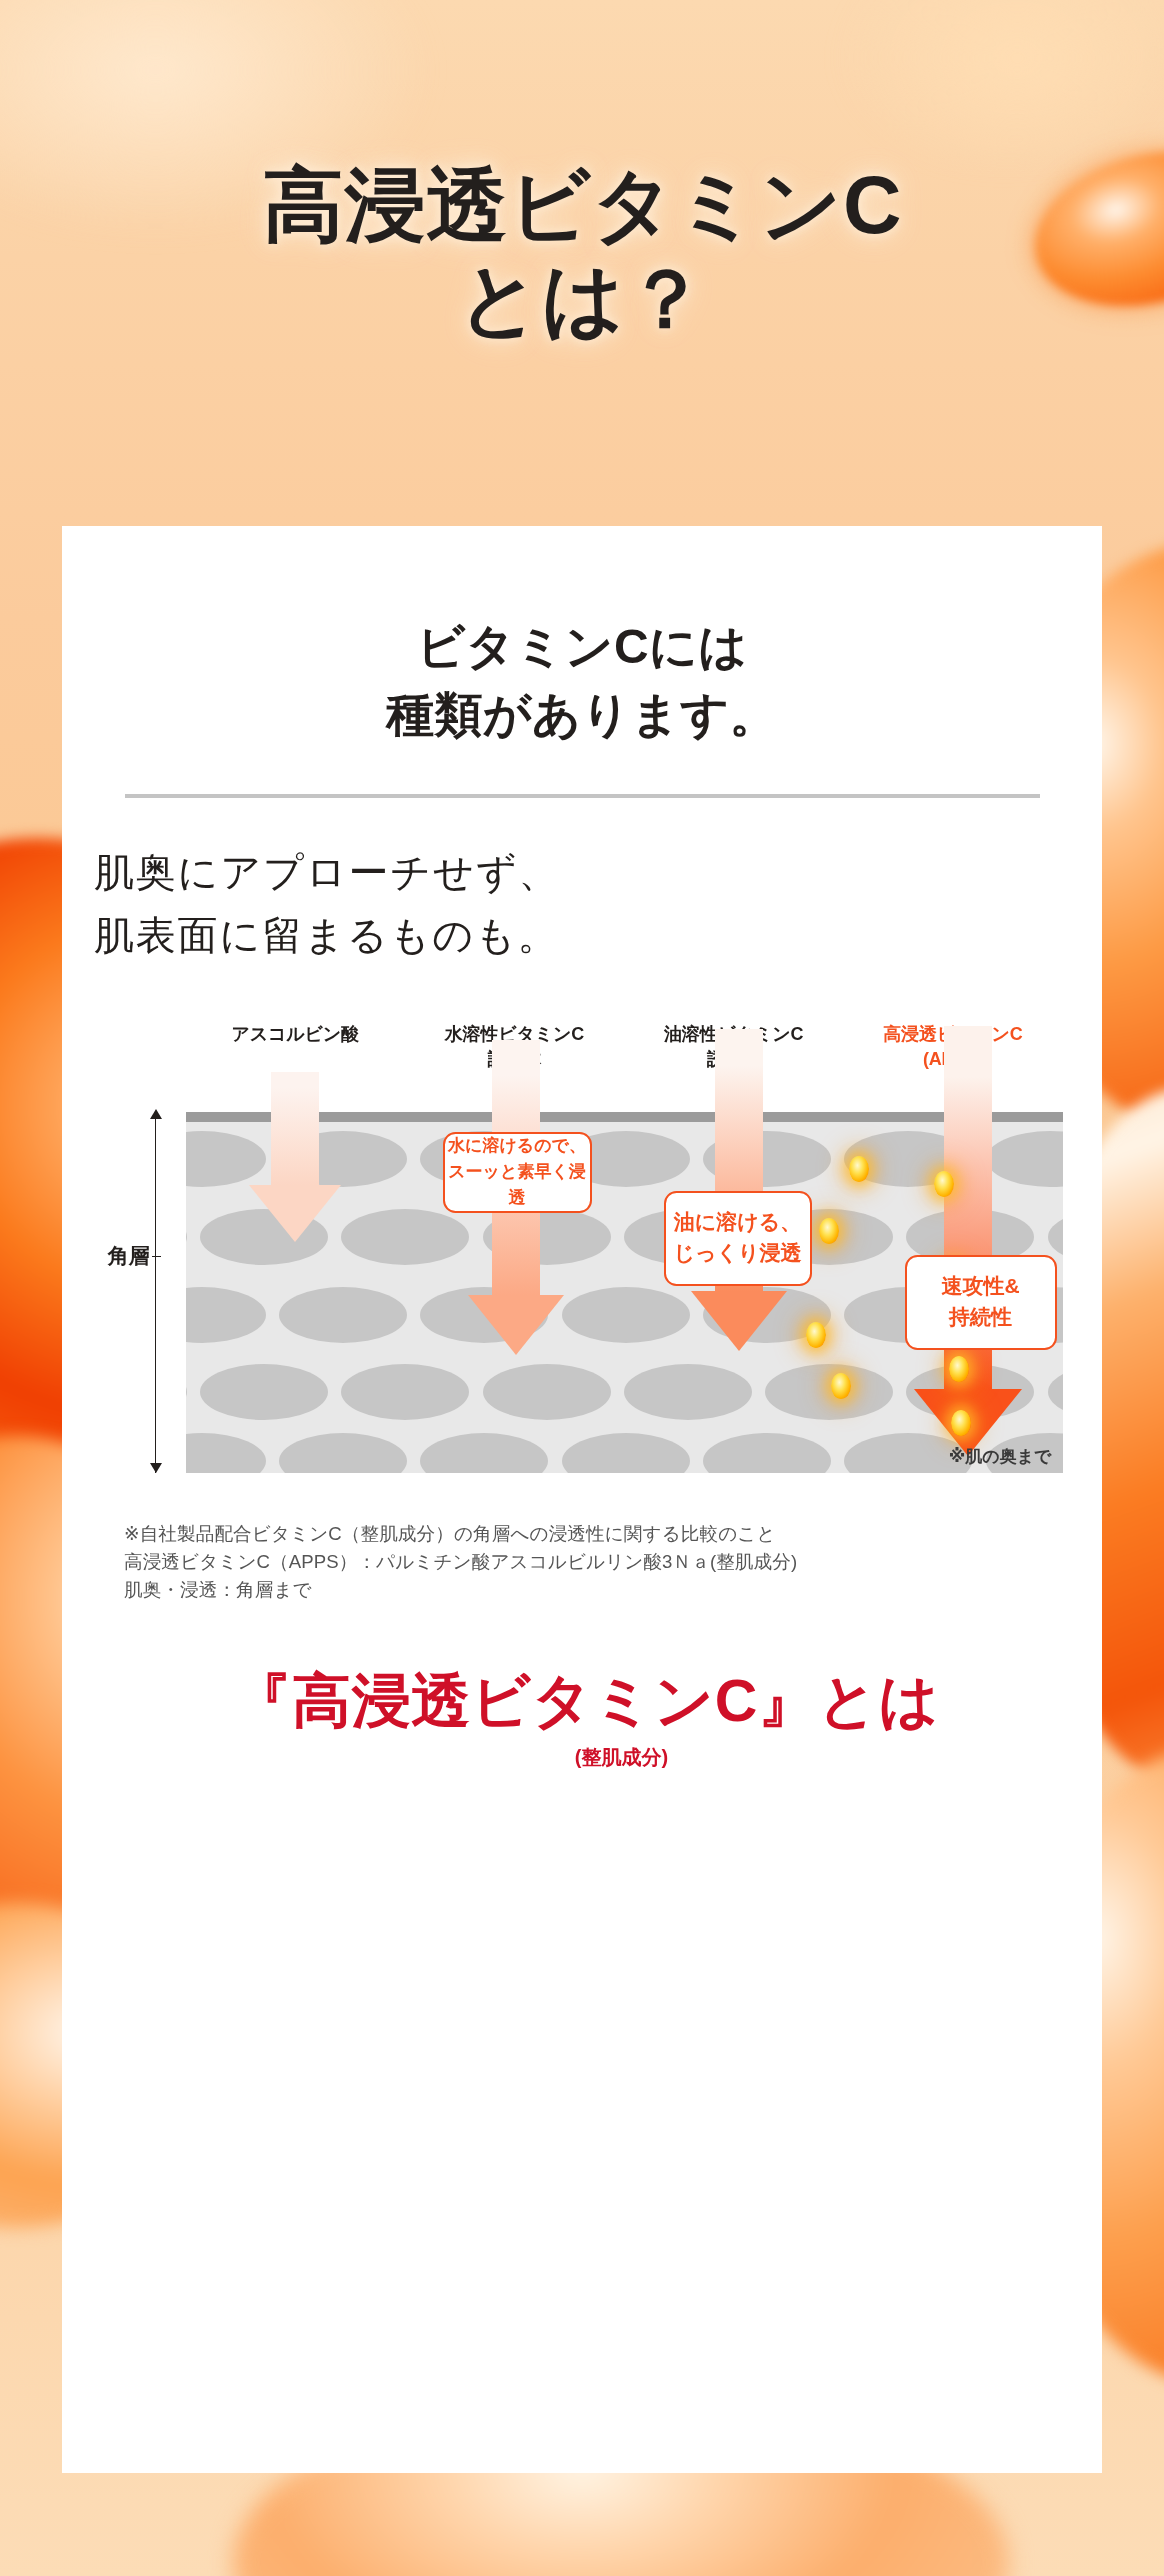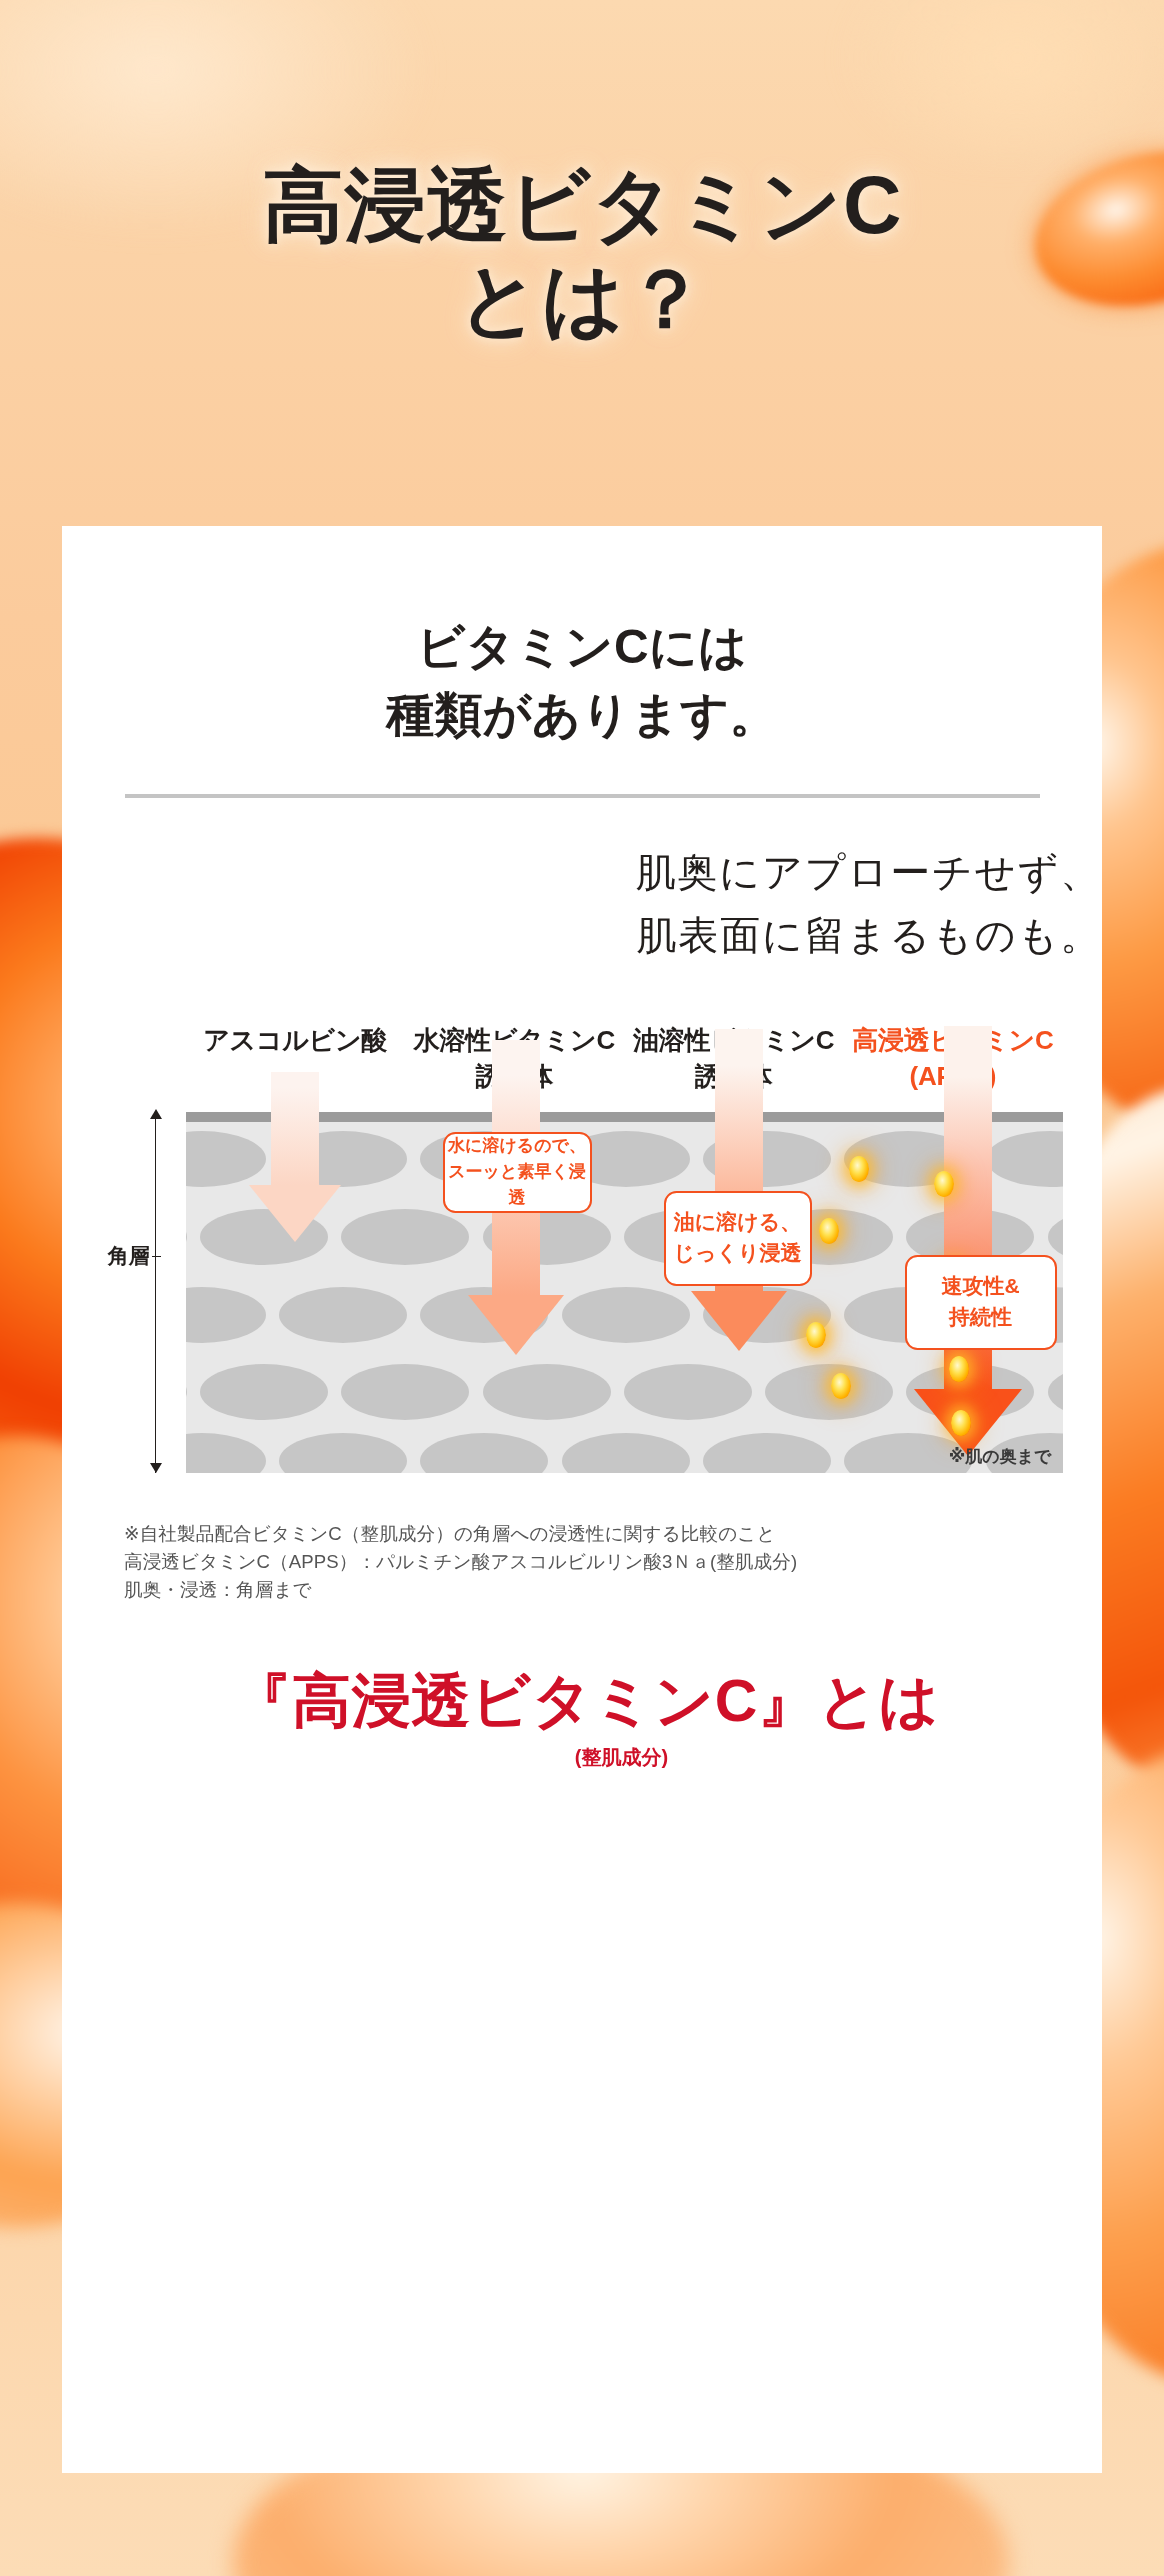--- a/index.html
+++ b/index.html
@@ -155,45 +155,46 @@
     white-space: pre-line;
   }
   .card-divider {
     margin: 45px auto 0;
     width: 915px;
     height: 3.9px;
     background: #c4c4c4;
   }
   .card-sub {
     margin-top: 43px;
-    text-align: right;
+    text-align: left;
     font-size: 40px;
     font-weight: 400;
     line-height: 1.58;
     color: #231f1d;
     letter-spacing: 0.045em;
     white-space: pre-line;
+    margin-left: 32px;
   }
 
   
   .diagram {
     position: relative;
     margin: 54px auto 0;
     width: 963px;
     height: 481px;
   }
   
   .cap-row {
     position: absolute; left: 85px; top: 0; width: 877px; height: 82px;
     display: flex;
   }
   .cap {
     flex: 1 1 0;
     text-align: center;
-    font-size: 26px;
+    font-size: 18px;
     font-weight: 700;
     line-height: 1.42;
     color: #231f1d;
     letter-spacing: -0.01em;
     white-space: pre-line;
   }
   .cap.accent { color: #f4511e; }
 
   
   .skin {

